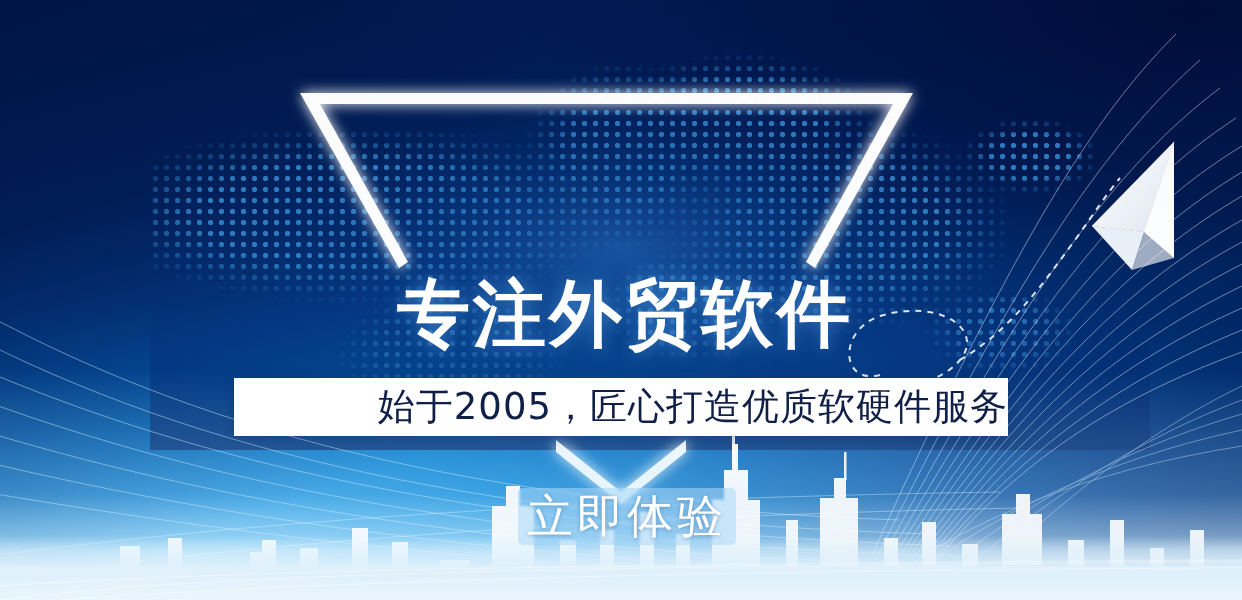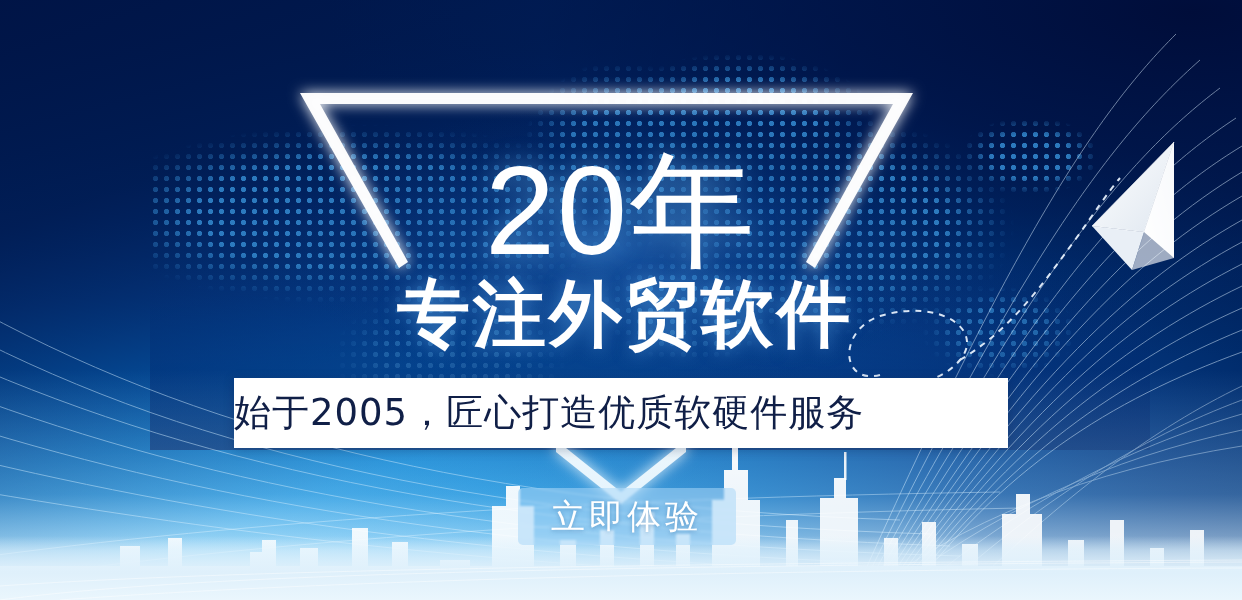--- a/index.html
+++ b/index.html
@@ -95,24 +95,24 @@
     font-family:"DejaVu Sans","Liberation Sans",sans-serif;
     font-size:73px;
     line-height:1;
     font-weight:700;
     letter-spacing:3px;
     text-shadow:0 0 18px rgba(110,190,255,.5);
   }
 
   .subtitle-bar{
     position:absolute;left:234px;top:378px;
-    width:774px;height:70px;
+    width:774px;height:58px;
     background:#ffffff;
     box-shadow:0 2px 10px rgba(0,20,60,.25);
-    display:flex;align-items:center;justify-content:flex-start;
+    display:flex;align-items:center;justify-content:flex-end;
   }
   .subtitle-bar span{
     color:#101f47;
     font-family:"DejaVu Sans","Liberation Sans",sans-serif;
     font-size:37px;
     font-weight:400;
     letter-spacing:1px;
     white-space:nowrap;
   }
 
@@ -121,21 +121,21 @@
     width:218px;height:57px;
     background:rgba(170,215,248,0.55);
     border-radius:5px;
     display:flex;align-items:center;justify-content:center;
     cursor:pointer;
     backdrop-filter:blur(1px);
   }
   .cta span{
     color:#ffffff;
     font-family:"DejaVu Sans","Liberation Sans",sans-serif;
-    font-size:34px;
+    font-size:46px;
     font-weight:400;
     letter-spacing:4px;
     text-shadow:0 1px 4px rgba(0,60,120,.35);
   }
 </style>
 </head>
 <body>
 
 <div id="banner">
 
@@ -290,23 +290,20 @@
   <div class="bg-floor"></div>
 
   <svg class="vec" viewBox="0 0 1242 600">
     <g fill="none" stroke="#ffffff" stroke-width="0.8" opacity=".55">
       <path d="M0 600 C 180 576, 520 566, 1242 562"></path>
       <path d="M0 586 C 200 572, 560 564, 1242 560"></path>
       <path d="M60 600 C 300 582, 700 570, 1242 568"></path>
     </g>
   </svg>
 
-  <div class="headline-20">
-    <span class="nums">20</span><span class="cn">年</span>
-  </div>
 
   <div class="headline-sub">专注外贸软件</div>
 
   <div class="subtitle-bar">
     <span>始于2005，匠心打造优质软硬件服务</span>
   </div>
 
   <div class="cta">
     <span>立即体验</span>
   </div>

